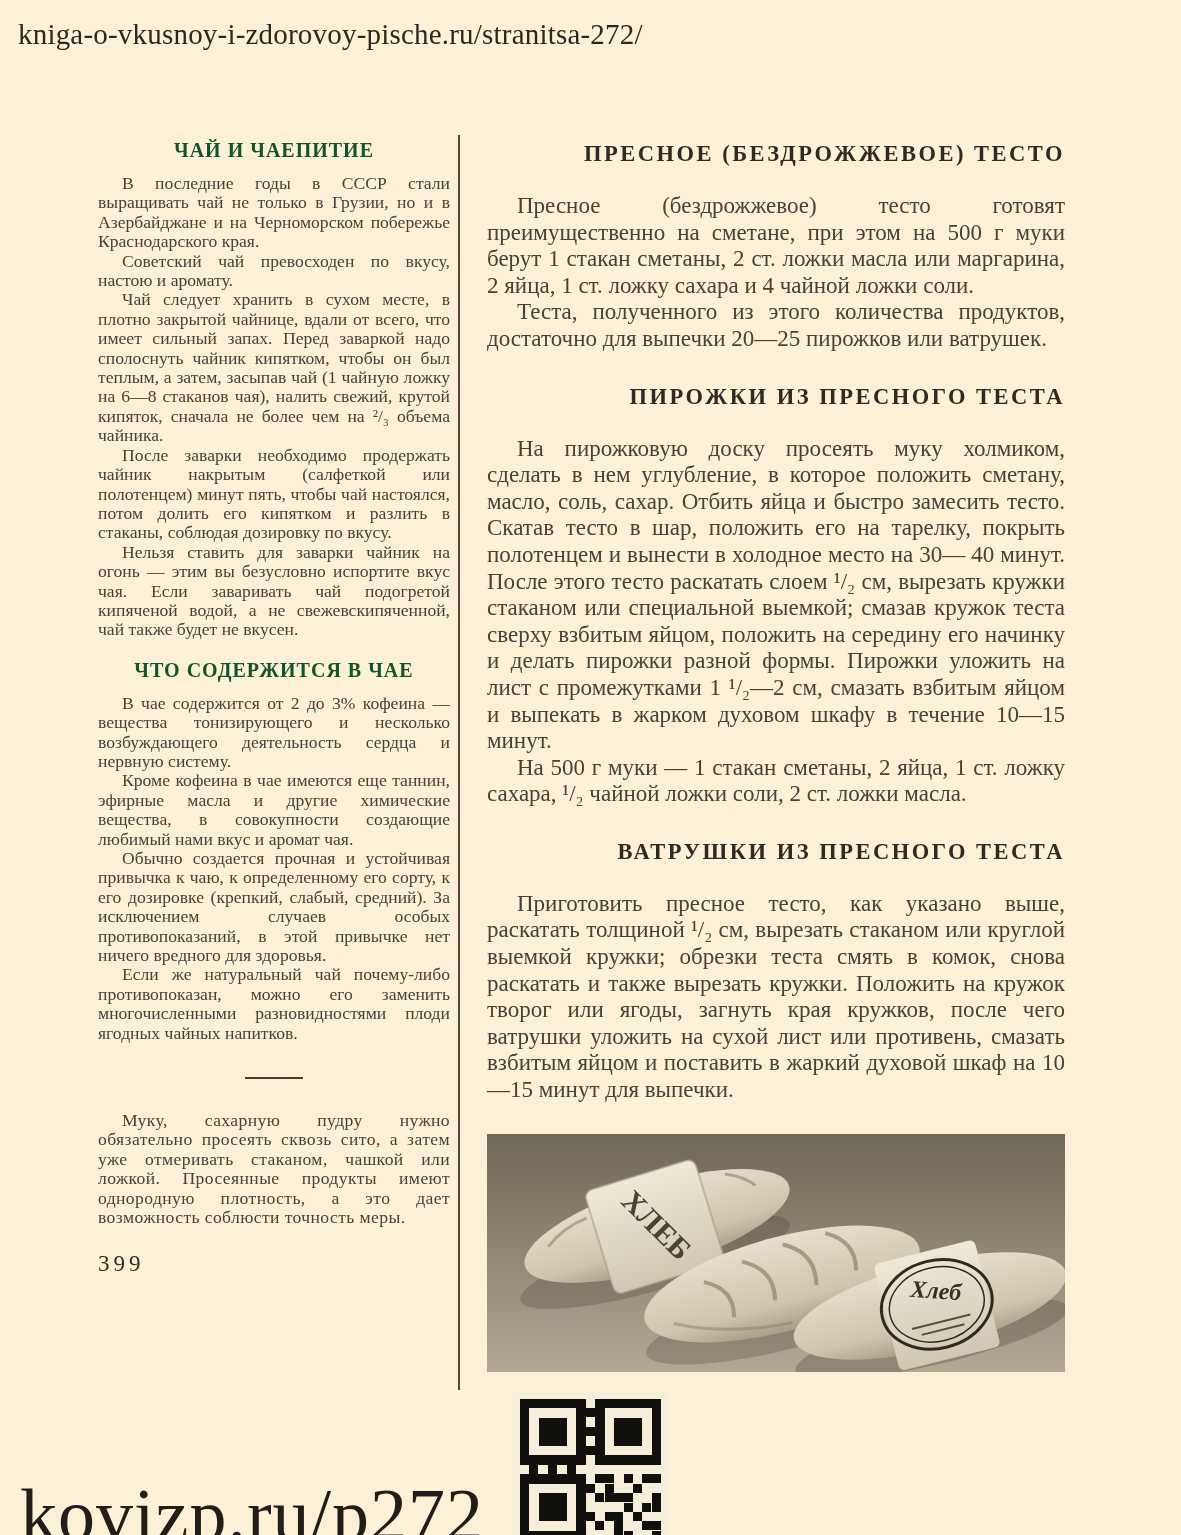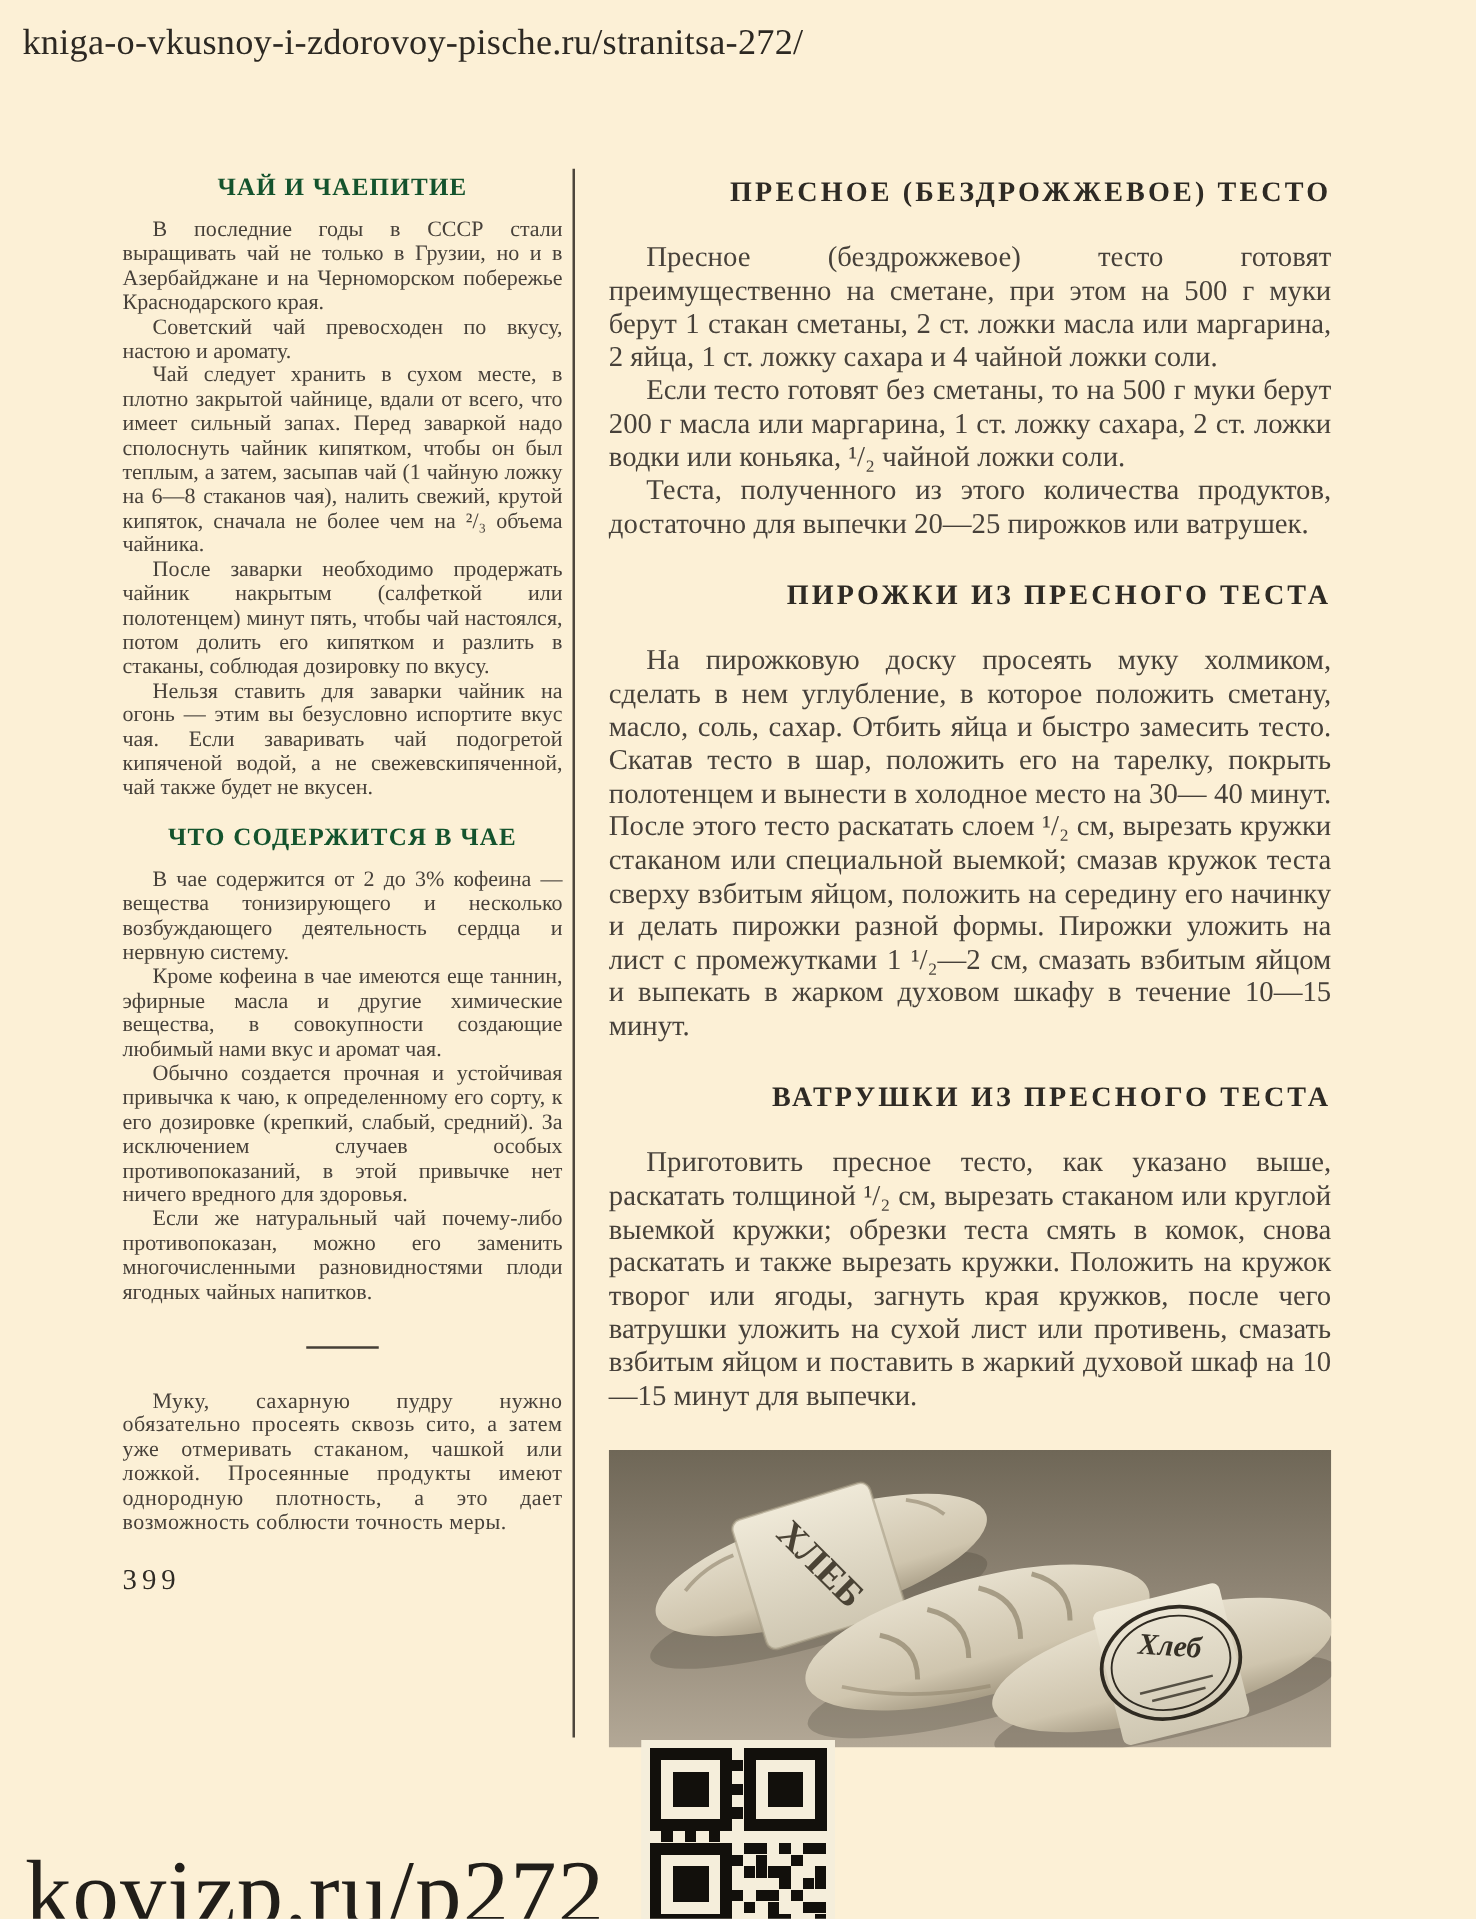--- a/index.html
+++ b/index.html
@@ -95,25 +95,25 @@
   <div class="hdivider"></div>
 
   <p class="note-italic">Муку, сахарную пудру нужно обязательно просеять сквозь сито, а затем уже отмеривать стаканом, чашкой или ложкой. Просеянные продукты имеют однородную плотность, а это дает возможность соблюсти точность меры.</p>
 
   <div class="pagenum">399</div>
 </section>
 
 <section class="col-right">
   <h2>ПРЕСНОЕ (БЕЗДРОЖЖЕВОЕ) ТЕСТО</h2>
   <p>Пресное (бездрожжевое) тесто готовят преимущественно на сметане, при этом на 500 г муки берут 1 стакан сметаны, 2 ст. ложки масла или маргарина, 2 яйца, 1 ст. ложку сахара и 4 чайной ложки соли.</p>
-  <p>Если тесто готовят без сметаны, то на 500 г муки берут 200 г масла или маргарина, 1 ст. ложку сахара, 2 ст. ложки водки или коньяка, ¹/₂ чайной ложки соли.</p>
   <p>Теста, полученного из этого количества продуктов, достаточно для выпечки 20—25 пирожков или ватрушек.</p>
 
   <h2 class="mid">ПИРОЖКИ ИЗ ПРЕСНОГО ТЕСТА</h2>
   <p>На пирожковую доску просеять муку холмиком, сделать в нем углубление, в которое положить сметану, масло, соль, сахар. Отбить яйца и быстро замесить тесто. Скатав тесто в шар, положить его на тарелку, покрыть полотенцем и вынести в холодное место на 30— 40 минут. После этого тесто раскатать слоем ¹/₂ см, вырезать кружки стаканом или специальной выемкой; смазав кружок теста сверху взбитым яйцом, положить на середину его начинку и делать пирожки разной формы. Пирожки уложить на лист с промежутками 1 ¹/₂—2 см, смазать взбитым яйцом и выпекать в жарком духовом шкафу в течение 10—15 минут.</p>
+  <p>На 500 г муки — 1 стакан сметаны, 2 яйца, 1 ст. ложку сахара, ¹/₂ чайной ложки соли, 2 ст. ложки масла.</p>
 
   <h2 class="mid">ВАТРУШКИ ИЗ ПРЕСНОГО ТЕСТА</h2>
   <p>Приготовить пресное тесто, как указано выше, раскатать толщиной ¹/₂ см, вырезать стаканом или круглой выемкой кружки; обрезки теста смять в комок, снова раскатать и также вырезать кружки. Положить на кружок творог или ягоды, загнуть края кружков, после чего ватрушки уложить на сухой лист или противень, смазать взбитым яйцом и поставить в жаркий духовой шкаф на 10—15 минут для выпечки.</p>
 
   <figure class="photo">
     <svg width="578" height="238" viewBox="0 0 578 238" xmlns="http://www.w3.org/2000/svg">
       <defs>
         <linearGradient id="pbg" x1="0" y1="0" x2="0" y2="1">
           <stop offset="0" stop-color="#6f6757"></stop>
           <stop offset="0.45" stop-color="#8d8373"></stop>

